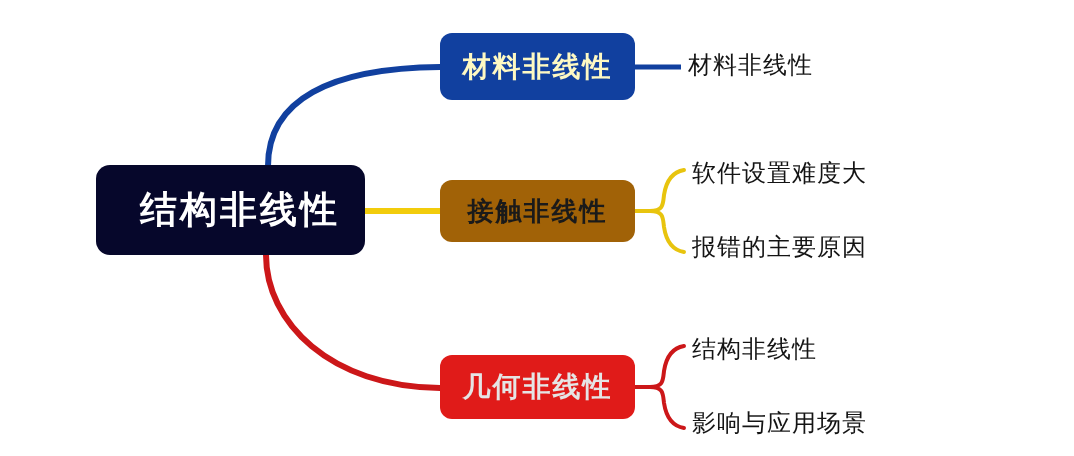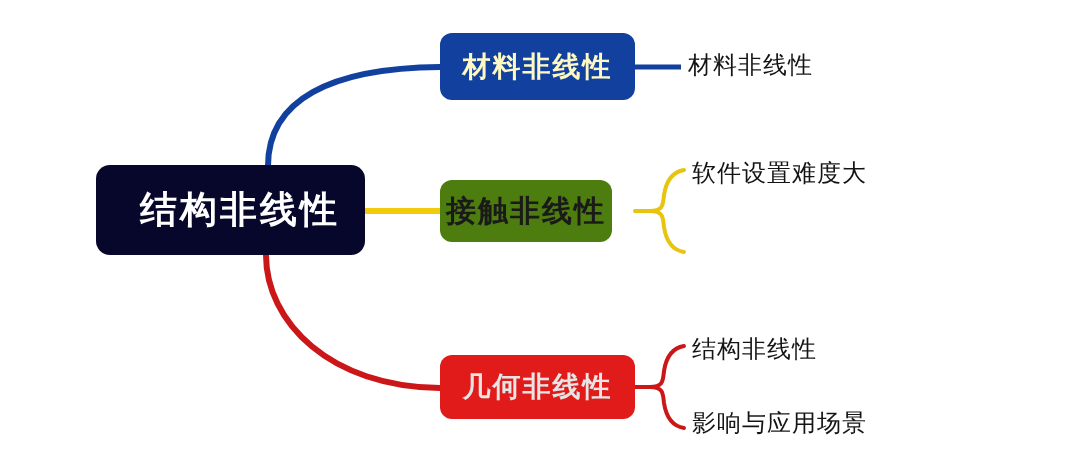--- a/index.html
+++ b/index.html
@@ -55,25 +55,25 @@
     height: 67px;
     background: #11409F;
     color: #fef9c3;
     font-size: 28px;
     font-weight: bold;
     letter-spacing: 2px;
   }
   .node-yellow {
     left: 440px;
     top: 180px;
-    width: 172px;
+    width: 195px;
     height: 62px;
-    background: #4d7c0f;
+    background: #a16207;
     color: #1a1a1a;
-    font-size: 30px;
+    font-size: 26px;
     font-weight: bold;
     letter-spacing: 2px;
   }
   .node-red {
     left: 440px;
     top: 355px;
     width: 195px;
     height: 64px;
     background: #E01B19;
     color: #e5e5e5;
@@ -123,18 +123,19 @@
   <div class="node node-blue">材料非线性</div>
 
   <div class="node node-yellow">接触非线性</div>
 
   <div class="node node-red">几何非线性</div>
 
   <div class="leaf leaf-b1">材料非线性</div>
 
   <div class="leaf leaf-y1">软件设置难度大</div>
 
+  <div class="leaf leaf-y2">报错的主要原因</div>
 
   <div class="leaf leaf-r1">结构非线性</div>
 
   <div class="leaf leaf-r2">影响与应用场景</div>
 
 </div>
 
 </body></html>

